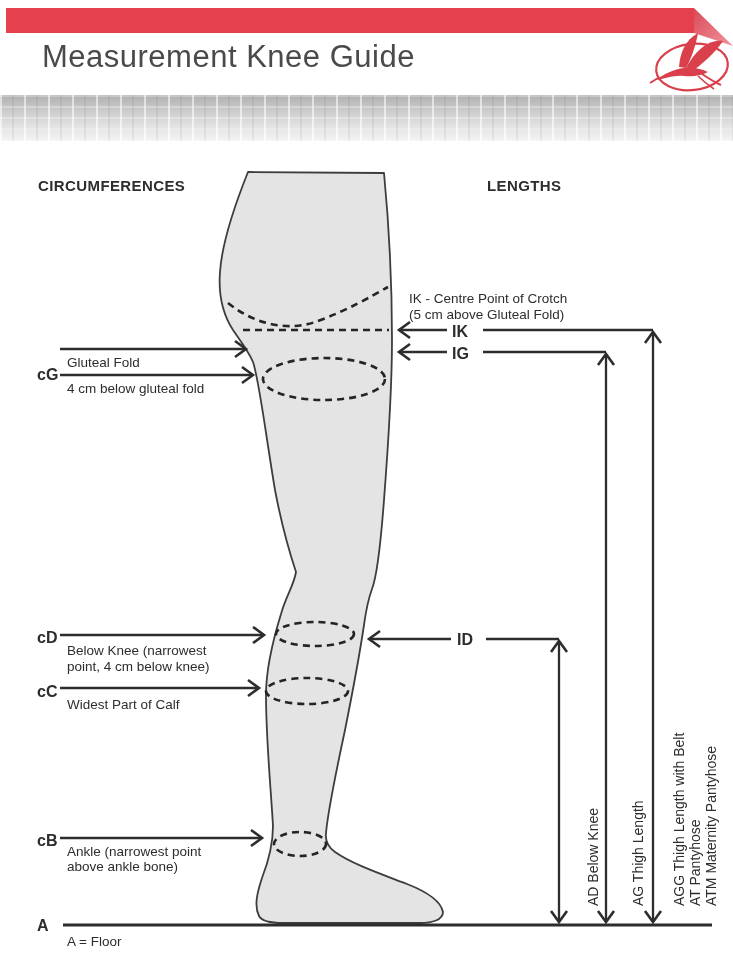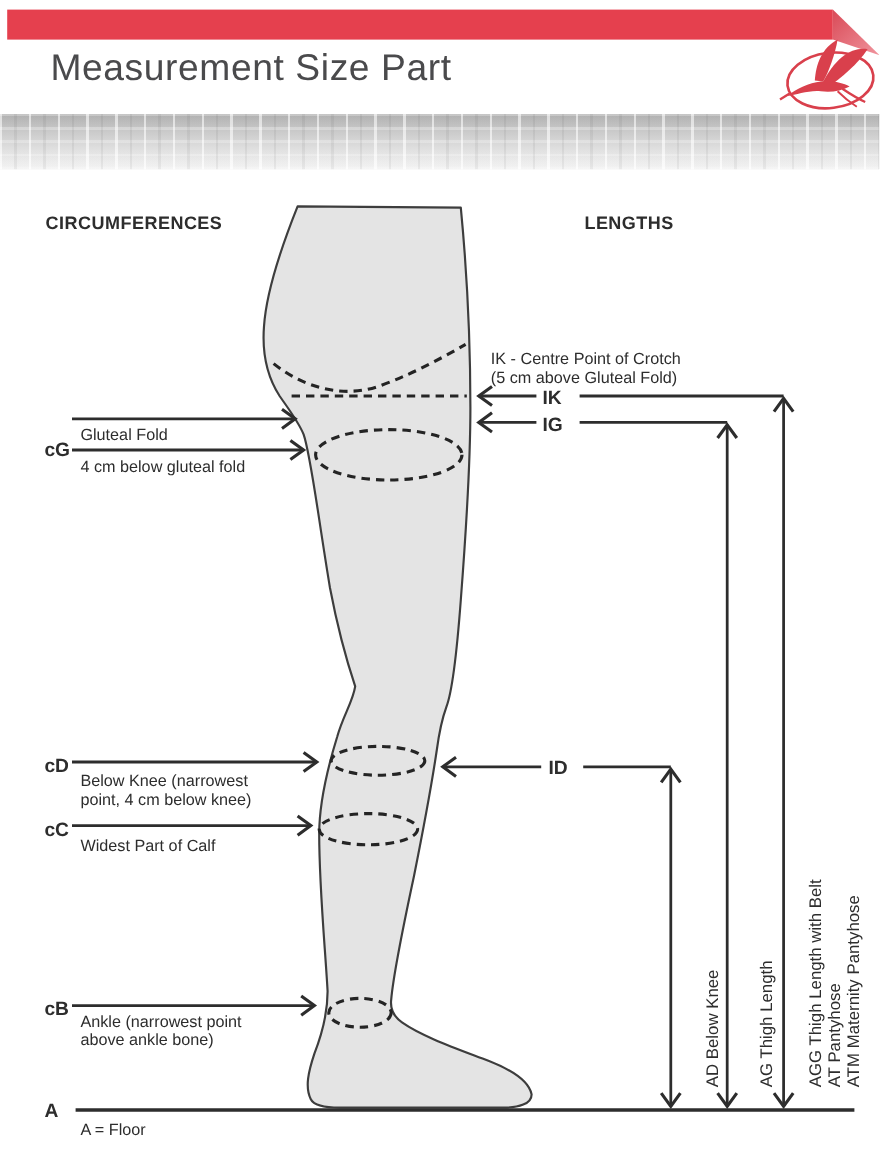--- a/index.html
+++ b/index.html
@@ -28,21 +28,21 @@
   .txt-head{fill:#2d2d2d;font-family:"Liberation Sans","DejaVu Sans",sans-serif;font-size:15px;font-weight:bold;letter-spacing:0.4px;}
   .txt-vert{fill:#2d2d2d;font-family:"Liberation Sans","DejaVu Sans",sans-serif;font-size:14px;}
 </style>
 </head>
 <body>
 
 <div class="page">
 
   <div class="texture-band"></div>
 
-  <h1 class="page-title">Measurement Size Part</h1>
+  <h1 class="page-title">Measurement Knee Guide</h1>
 
   <svg class="diagram" width="733" height="967" viewBox="0 0 733 967">
     <defs>
       <linearGradient id="foldgrad" x1="0" y1="0" x2="1" y2="1">
         <stop offset="0" stop-color="#d94a57"></stop>
         <stop offset="1" stop-color="#f0949d"></stop>
       </linearGradient>
       <marker id="chevR" markerWidth="26" markerHeight="26" refX="13" refY="13" markerUnits="userSpaceOnUse">
         <path d="M2,5 L13,13 L2,21" fill="none" stroke="#2d2d2d" stroke-width="2.6"></path>
       </marker>

